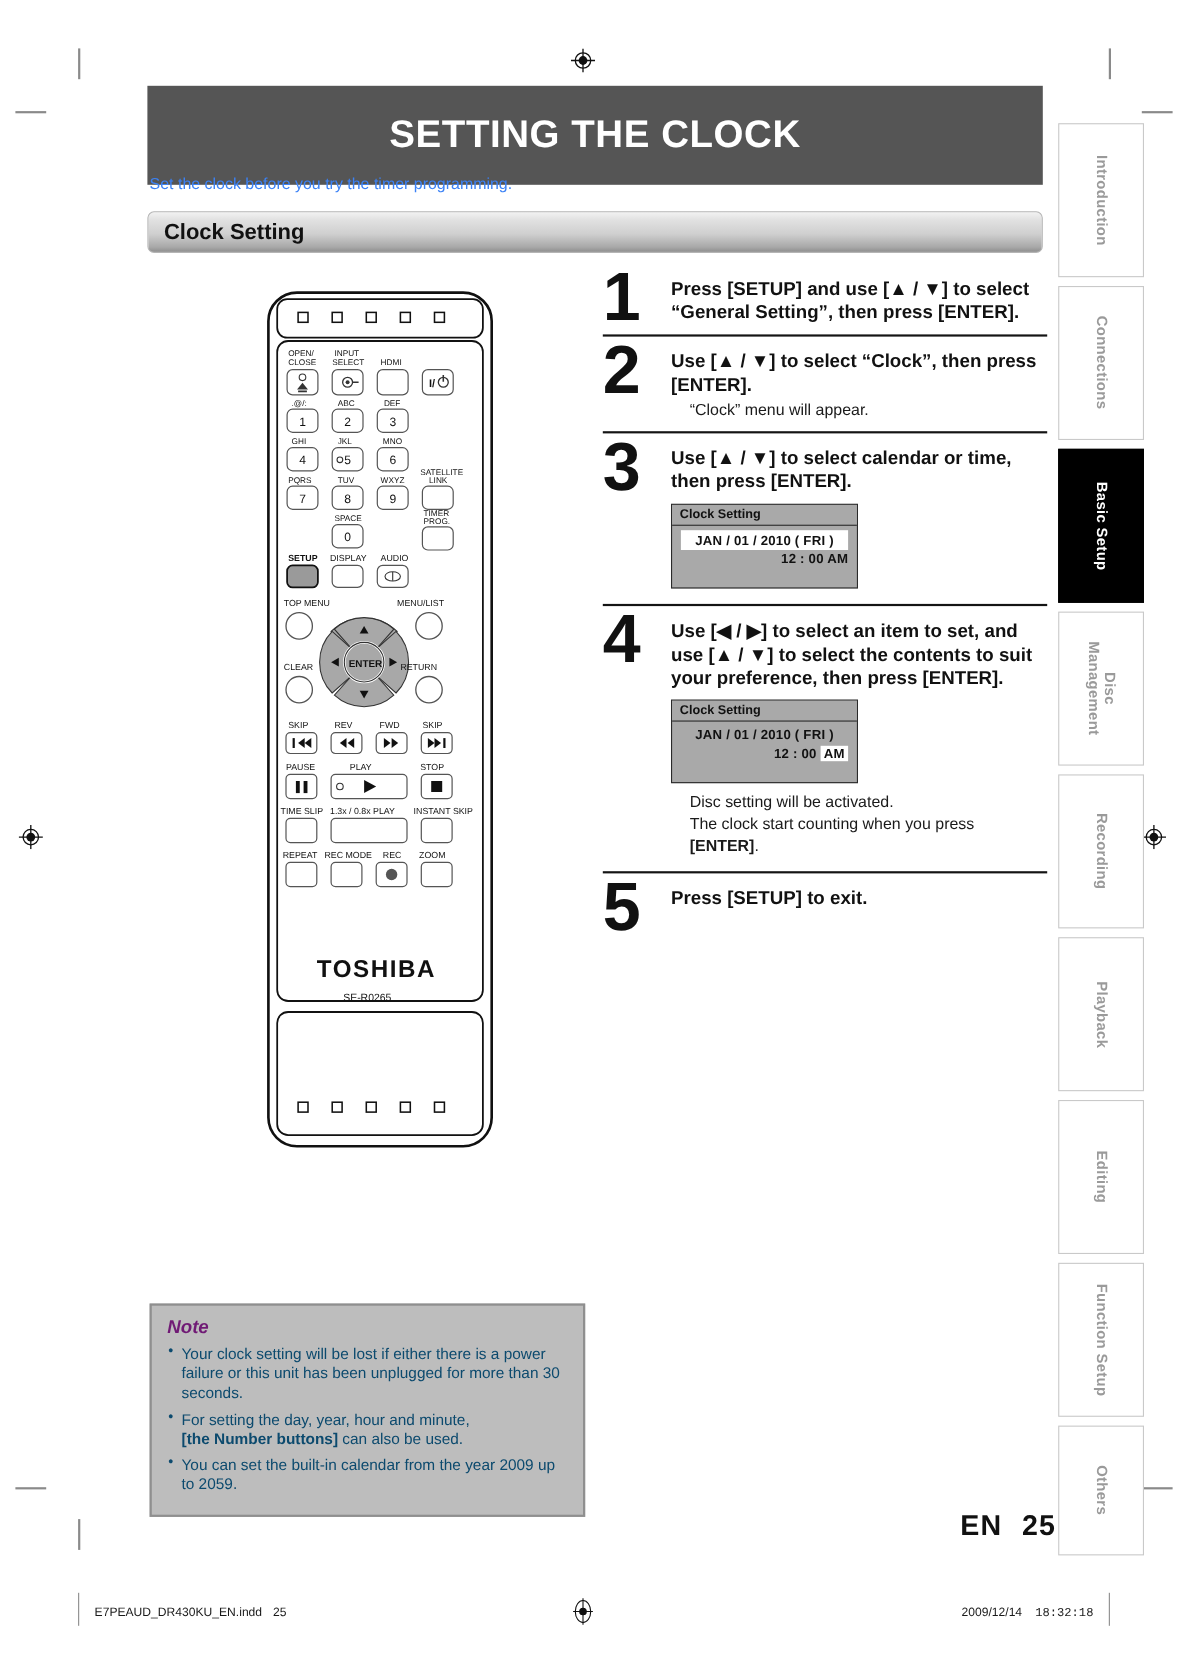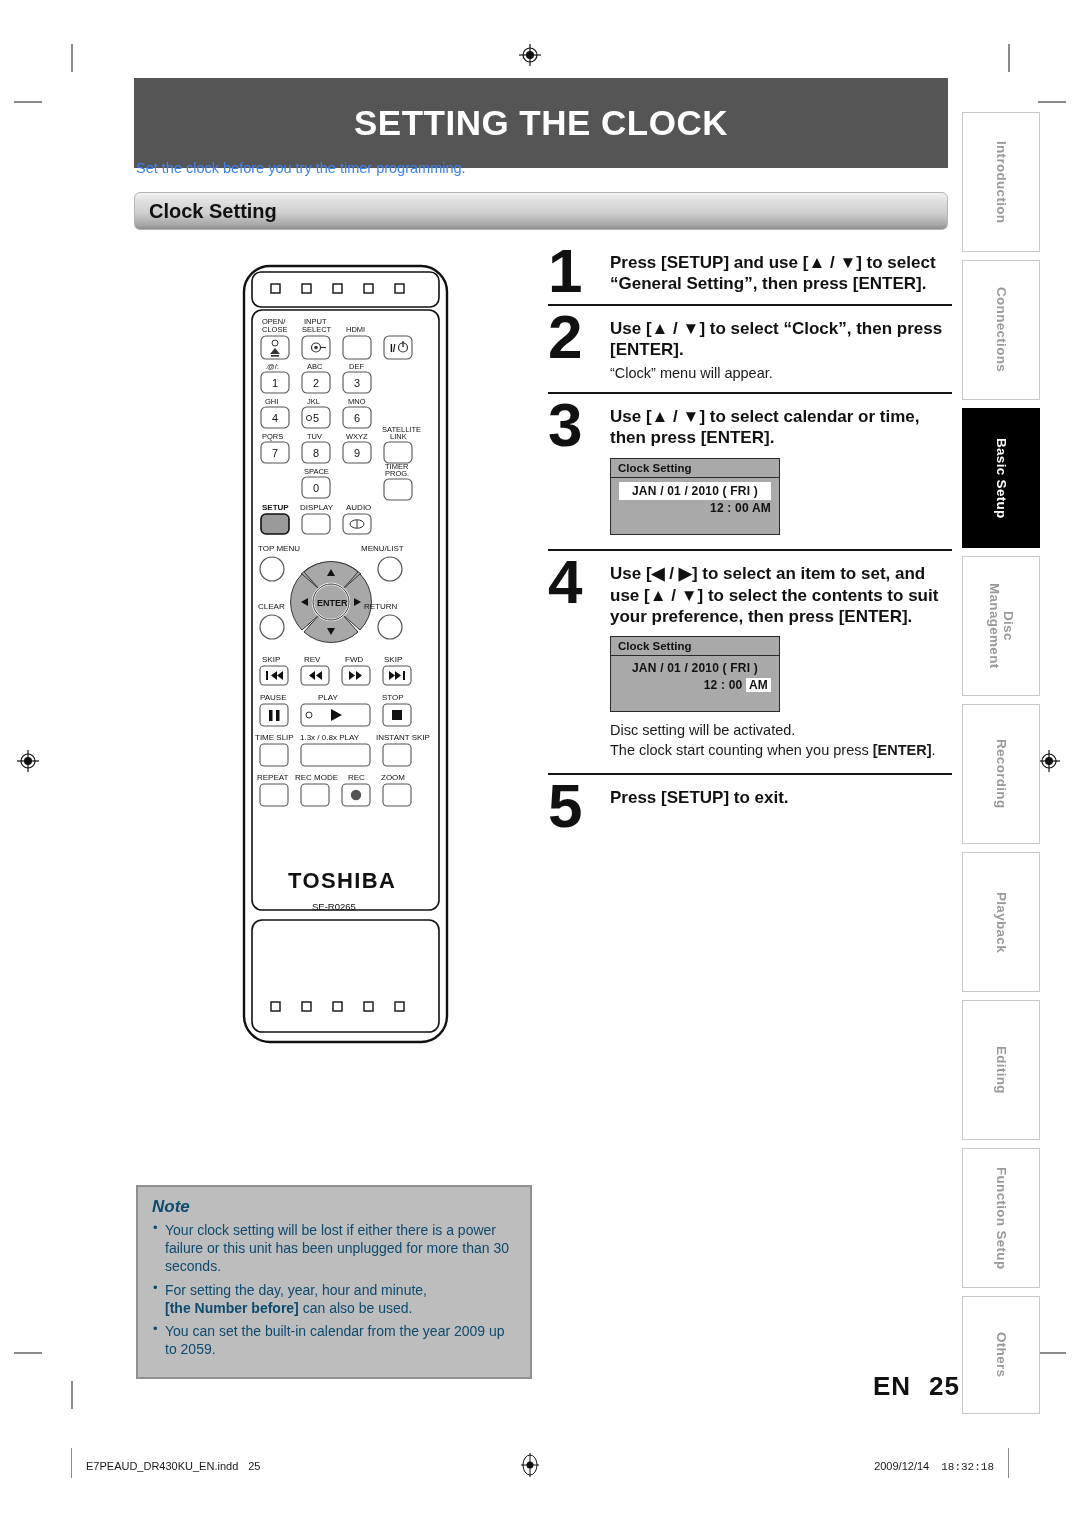--- a/index.html
+++ b/index.html
@@ -75,21 +75,21 @@
   .step-num{
     position:absolute;left:0;top:-12px;
     font-size:62px;font-weight:bold;line-height:1;color:#111;
     font-family:"Liberation Sans", sans-serif;
   }
   .step-head{
     font-size:17px;font-weight:bold;line-height:1.26;color:#111;
     margin:0;
   }
   .step-sub{
-    font-size:14.5px;line-height:1.34;color:#1a1a1a;margin:3px 0 0 0;
+    font-size:14.5px;line-height:1.34;color:#1a1a1a;margin:3px 0 0 17px;
   }
   .step-sub b{font-weight:bold;}
 
   
   .osd{
     width:170px;border:1.6px solid #2a2a2a;margin:9px 0 0 0;background:#a9a9a9;
     box-sizing:border-box;
   }
   .osd-title{
     background:#a9a9a9;border-bottom:1.6px solid #2a2a2a;
@@ -105,21 +105,21 @@
   .hl{background:#ffffff;padding:0 3px;}
   .hl-block{background:#ffffff;display:block;padding:1px 2px;}
 
   
   .note{
     position:absolute;left:136px;top:1185px;width:396px;
     background:#bdbdbd;border:2px solid #8f8f8f;
     box-sizing:border-box;padding:10px 14px 14px 14px;
   }
   .note h3{
-    margin:0 0 4px 0;font-size:17px;font-style:italic;font-weight:bold;color:#0c4a6e;
+    margin:0 0 4px 0;font-size:17px;font-style:italic;font-weight:bold;color:#701a75;
   }
   .note ul{margin:0;padding:0;list-style:none;}
   .note li{
     position:relative;padding-left:13px;margin-bottom:5px;
     font-size:14px;line-height:1.3;color:#0c4a6e;
   }
   .note li:before{content:"•";position:absolute;left:1px;top:-1px;font-size:13px;}
   .note li b{font-weight:bold;}
 
   
@@ -447,21 +447,21 @@
     </div>
 
   </div>
 
   <div class="note">
     <h3>Note</h3>
     <ul>
       <li>Your clock setting will be lost if either there is a power failure or this unit has been unplugged for more than 30 seconds.</li>
       <li>
         <span>For setting the day, year, hour and minute,</span><br>
-        <b>[the Number before]</b>
+        <b>[the Number buttons]</b>
         <span>can also be used.</span>
       </li>
       <li>You can set the built-in calendar from the year 2009 up to 2059.</li>
     </ul>
   </div>
 
   <div class="tab-rail">
     <div class="tab" style="top:0px;height:140px;">
       <span>Introduction</span>
     </div>

